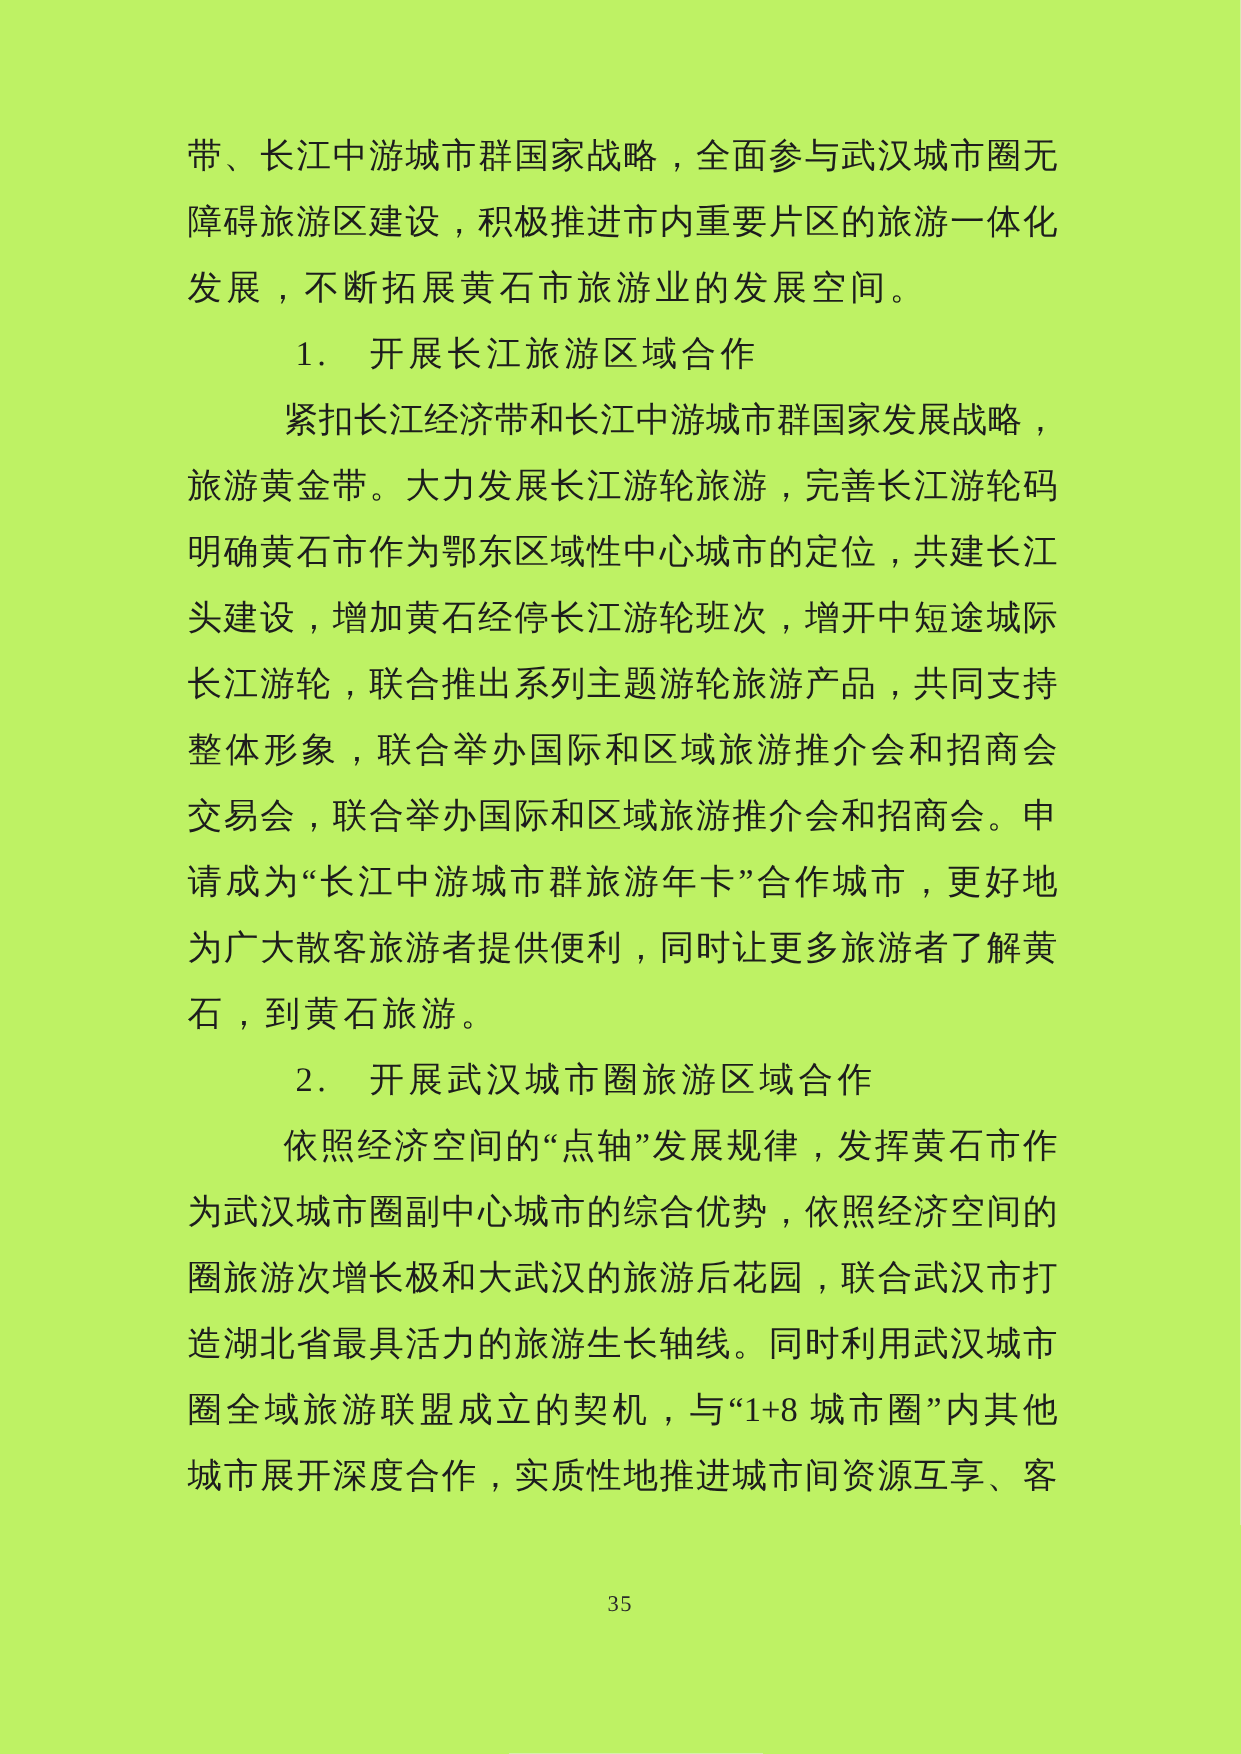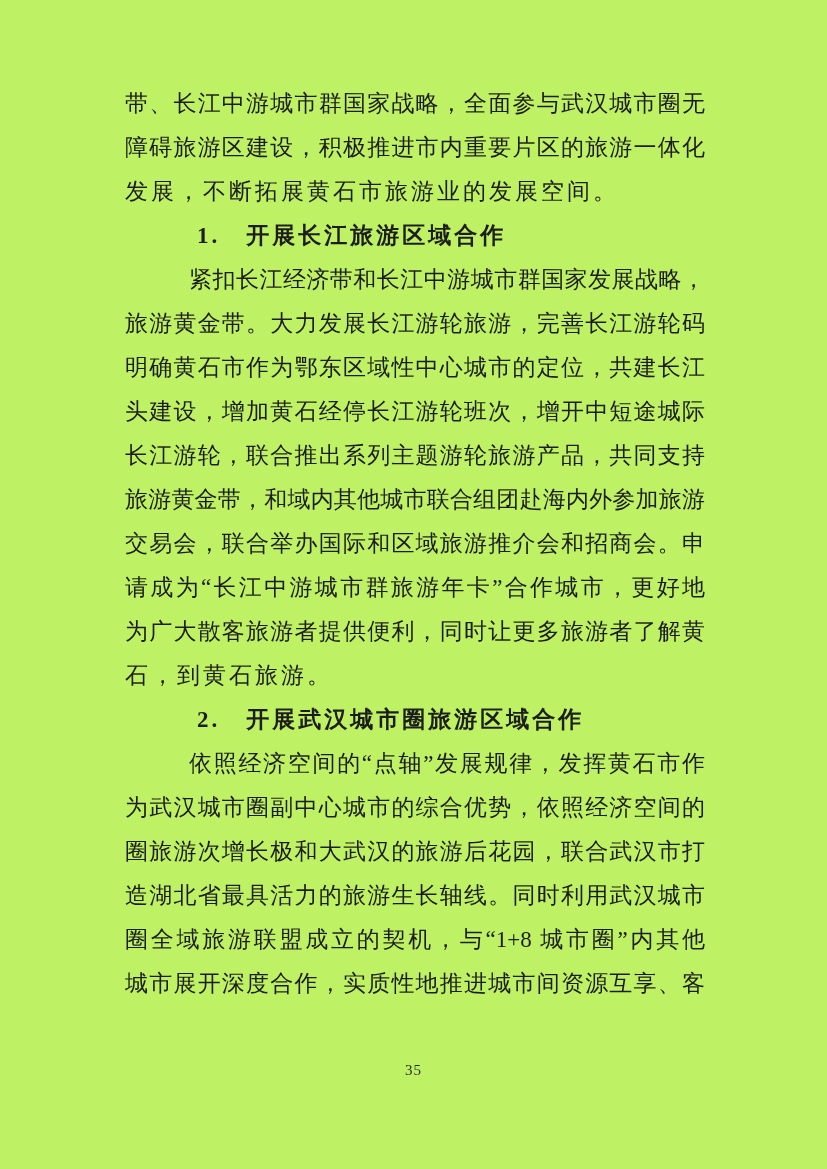--- a/index.html
+++ b/index.html
@@ -39,21 +39,21 @@
     letter-spacing: 3px;
   }
   
   .ln.ind {
     padding-left: 64px;
   }
   
   .ln.h {
     text-align: center;
     text-align-last: left;
-    font-weight: bold;
+    font-weight: normal;
     padding-left: 72px;
     letter-spacing: 3px;
   }
   .page-number {
     position: absolute;
     left: 0;
     top: 1062px;
     width: 100%;
     text-align: center;
     font-size: 15px;
@@ -69,21 +69,21 @@
   <div class="textblock">
     <div class="ln">带、长江中游城市群国家战略，全面参与武汉城市圈无</div>
     <div class="ln">障碍旅游区建设，积极推进市内重要片区的旅游一体化</div>
     <div class="ln end">发展，不断拓展黄石市旅游业的发展空间。</div>
     <div class="ln h">1.　开展长江旅游区域合作</div>
     <div class="ln ind">紧扣长江经济带和长江中游城市群国家发展战略，</div>
     <div class="ln">旅游黄金带。大力发展长江游轮旅游，完善长江游轮码</div>
     <div class="ln">明确黄石市作为鄂东区域性中心城市的定位，共建长江</div>
     <div class="ln">头建设，增加黄石经停长江游轮班次，增开中短途城际</div>
     <div class="ln">长江游轮，联合推出系列主题游轮旅游产品，共同支持</div>
-    <div class="ln">旅游黄金带，和域内其他城市联合组团赴海内外参加旅游</div>
+    <div class="ln">整体形象，联合举办国际和区域旅游推介会和招商会</div>
     <div class="ln">交易会，联合举办国际和区域旅游推介会和招商会。申</div>
     <div class="ln">请成为“长江中游城市群旅游年卡”合作城市，更好地</div>
     <div class="ln">为广大散客旅游者提供便利，同时让更多旅游者了解黄</div>
     <div class="ln end">石，到黄石旅游。</div>
     <div class="ln h">2.　开展武汉城市圈旅游区域合作</div>
     <div class="ln ind">依照经济空间的“点轴”发展规律，发挥黄石市作</div>
     <div class="ln">为武汉城市圈副中心城市的综合优势，依照经济空间的</div>
     <div class="ln">圈旅游次增长极和大武汉的旅游后花园，联合武汉市打</div>
     <div class="ln">造湖北省最具活力的旅游生长轴线。同时利用武汉城市</div>
     <div class="ln">圈全域旅游联盟成立的契机，与“1+8 城市圈”内其他</div>

